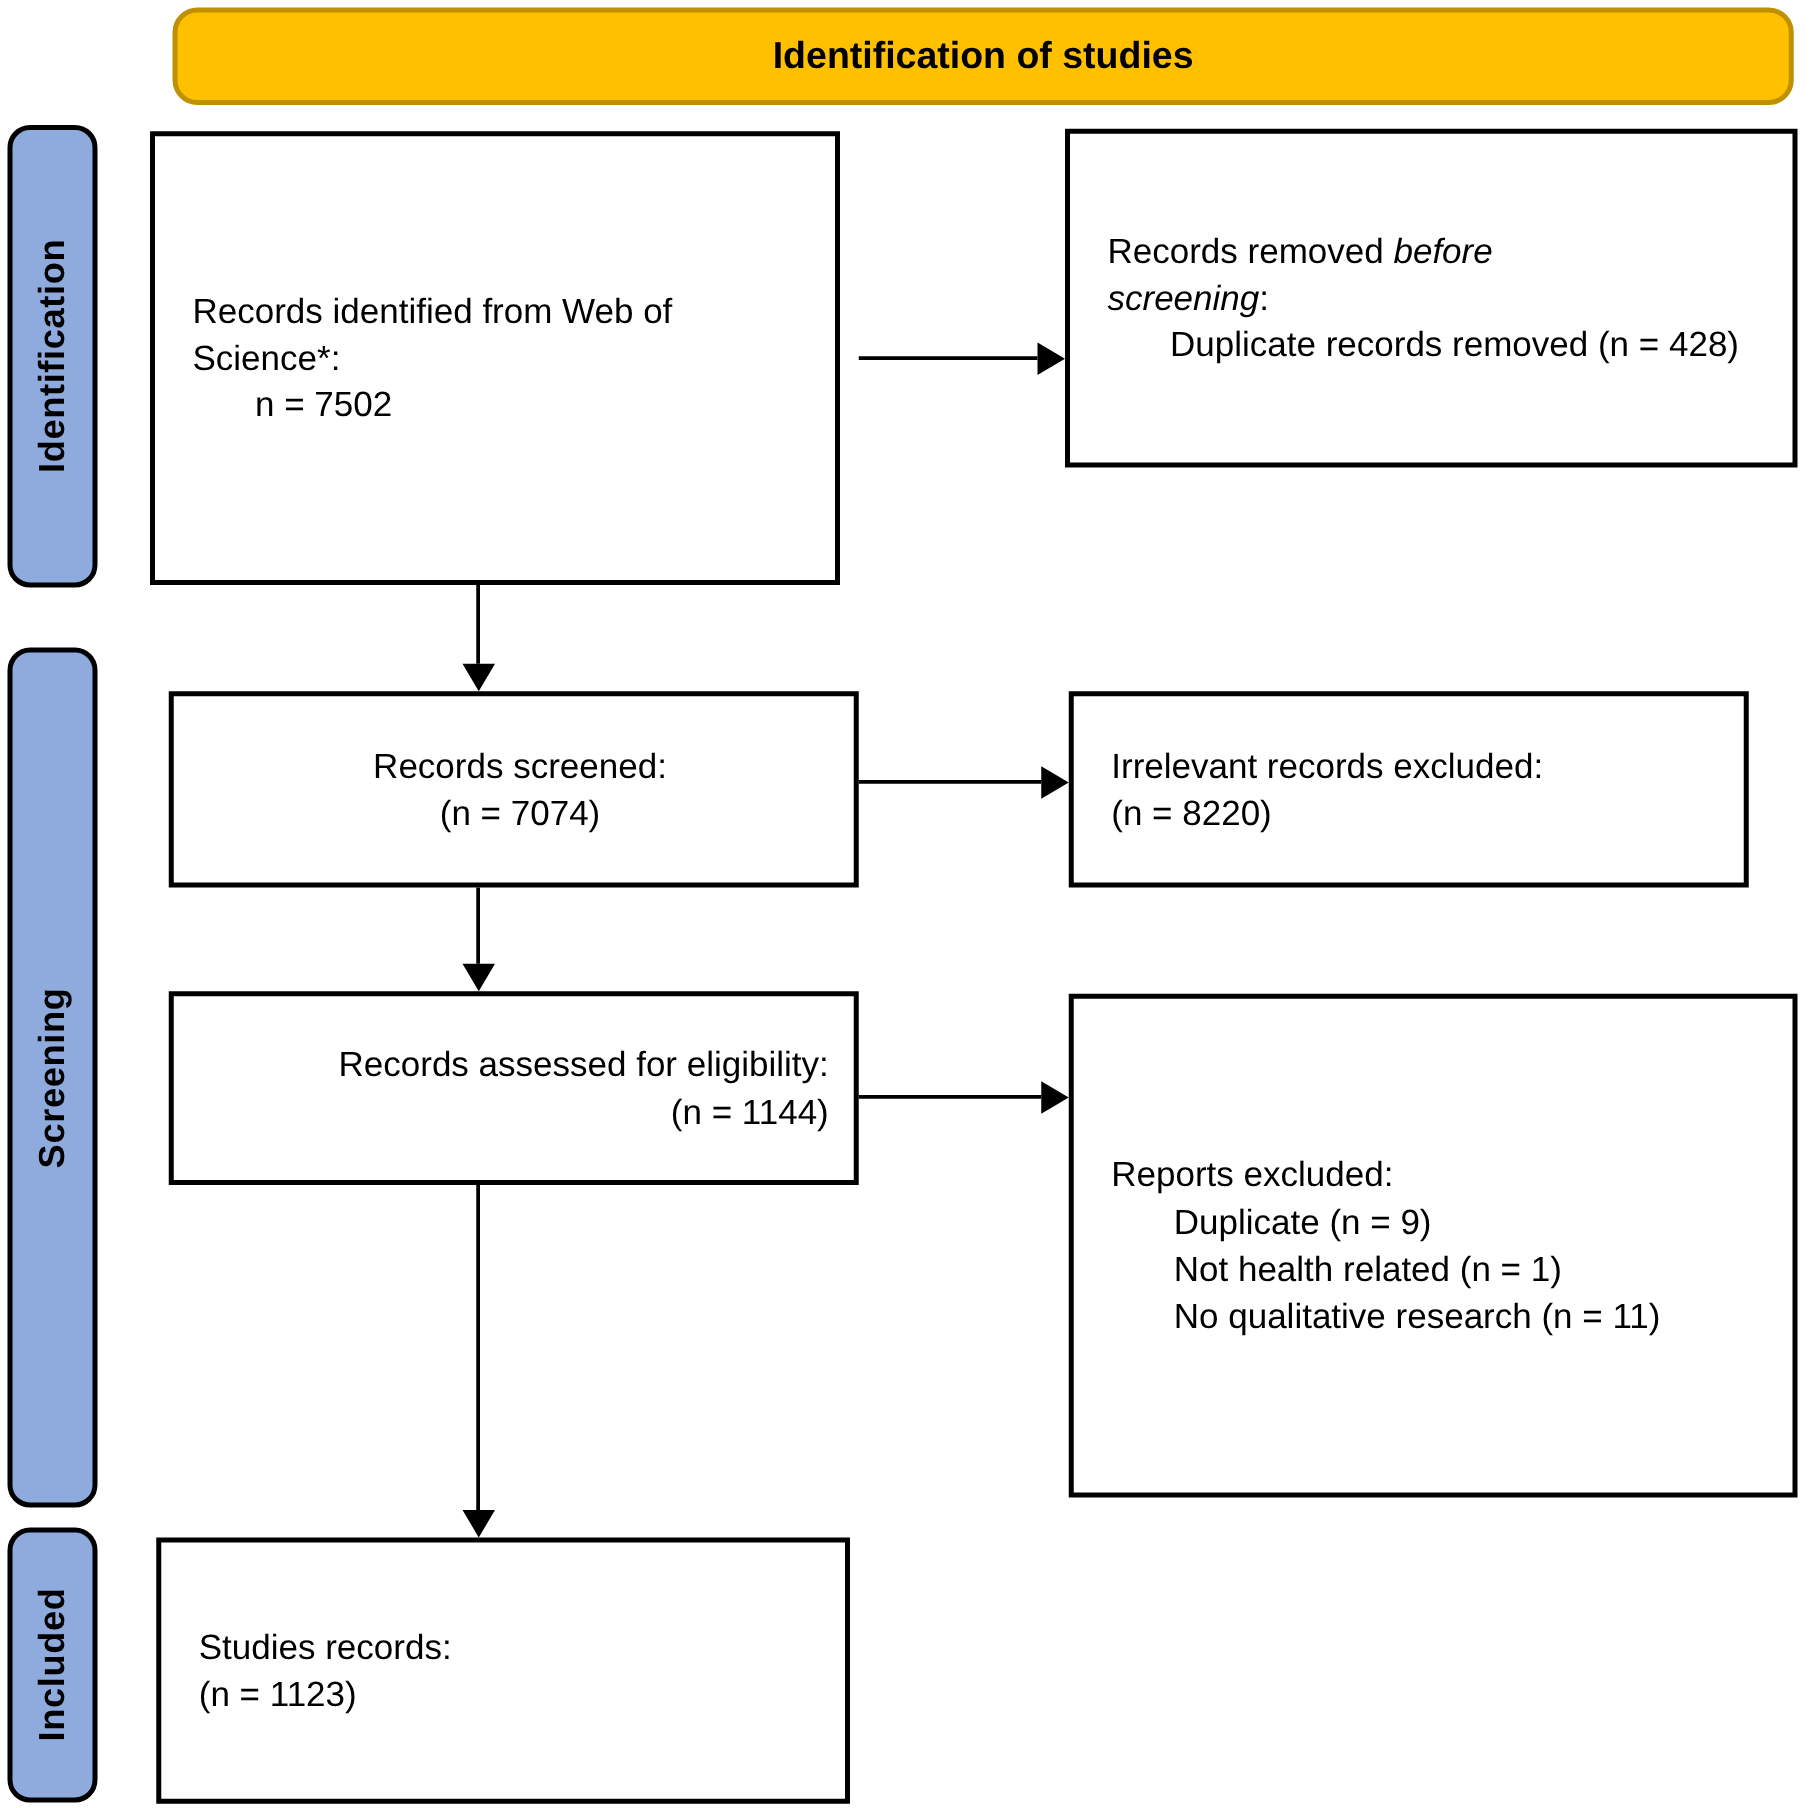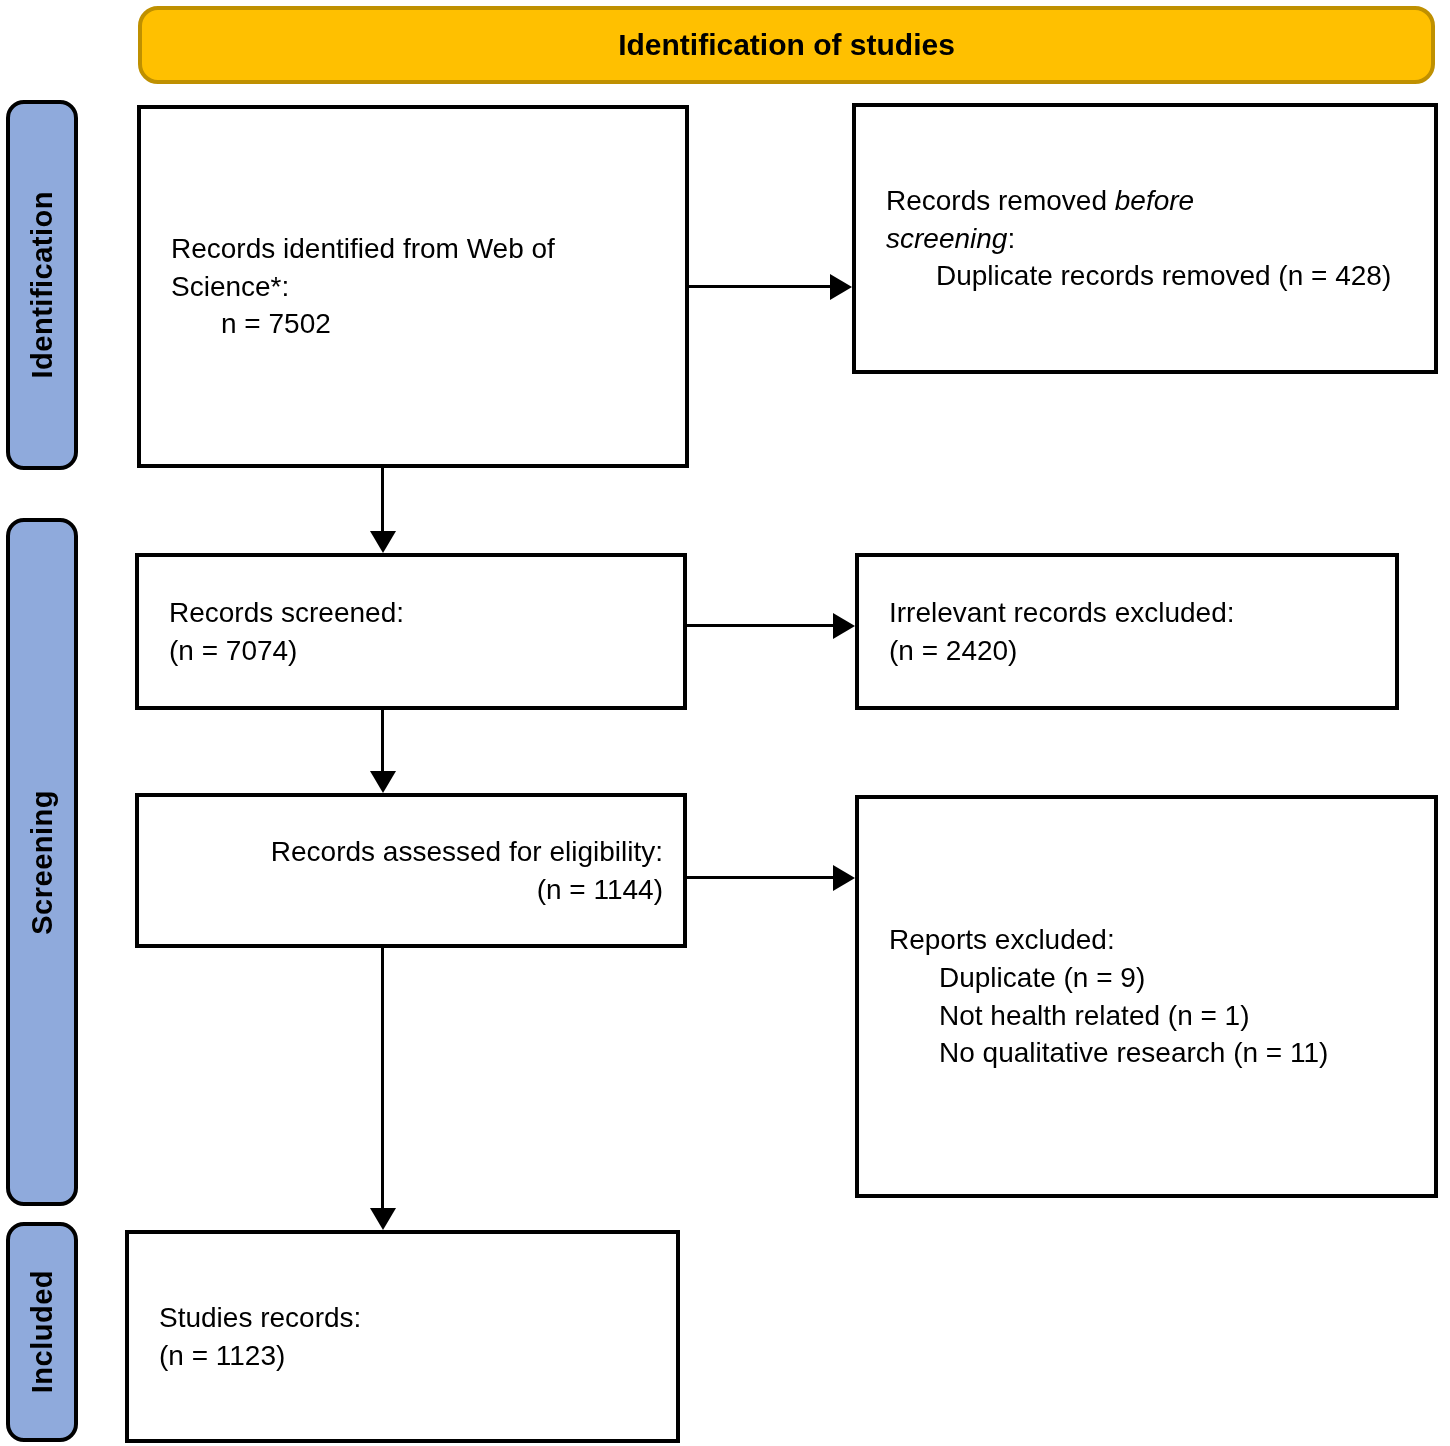--- a/index.html
+++ b/index.html
@@ -50,23 +50,23 @@
   .flow-box {
     position: absolute;
     background: #ffffff;
     border: 4px solid #000;
     box-sizing: border-box;
     display: flex; flex-direction: column; justify-content: center;
     padding: 10px 20px 10px 30px;
     font-size: 28px; line-height: 1.35; color: #000;
   }
   .indent { padding-left: 50px; }
-  #box-identified { left: 137px; top: 105px; width: 552px; height: 363px; }
+  #box-identified { left: 120px; top: 105px; width: 552px; height: 363px; }
   #box-removed    { left: 852px; top: 103px; width: 586px; height: 271px; }
-  #box-screened   { left: 135px; top: 553px; width: 552px; height: 157px; }
+  #box-screened   { left: 135px; top: 553px; width: 552px; height: 157px; text-align: center; }
   #box-irrelevant { left: 855px; top: 553px; width: 544px; height: 157px; }
   #box-assessed   { left: 135px; top: 793px; width: 552px; height: 155px; align-items: flex-end; }
   #box-reports    { left: 855px; top: 795px; width: 583px; height: 403px; }
   #box-included   { left: 125px; top: 1230px; width: 555px; height: 213px; }
   #box-removed .wrap-line { max-width: 430px; }
   #box-removed .item-line { max-width: 522px; }
 
   
   .arrow-line { position: absolute; background: #000; }
   .head-down {
@@ -111,21 +111,21 @@
     <div class="indent item-line">Duplicate records removed (n = 428)</div>
   </div>
 
   <div class="flow-box" id="box-screened">
     <div>Records screened:</div>
     <div>(n = 7074)</div>
   </div>
 
   <div class="flow-box" id="box-irrelevant">
     <div>Irrelevant records excluded:</div>
-    <div>(n = 2420)</div>
+    <div>(n = 8220)</div>
   </div>
 
   <div class="flow-box" id="box-assessed">
     <div>Records assessed for eligibility:</div>
     <div>(n = 1144)</div>
   </div>
 
   <div class="flow-box" id="box-reports">
     <div>Reports excluded:</div>
     <div class="indent">Duplicate (n = 9)</div>

